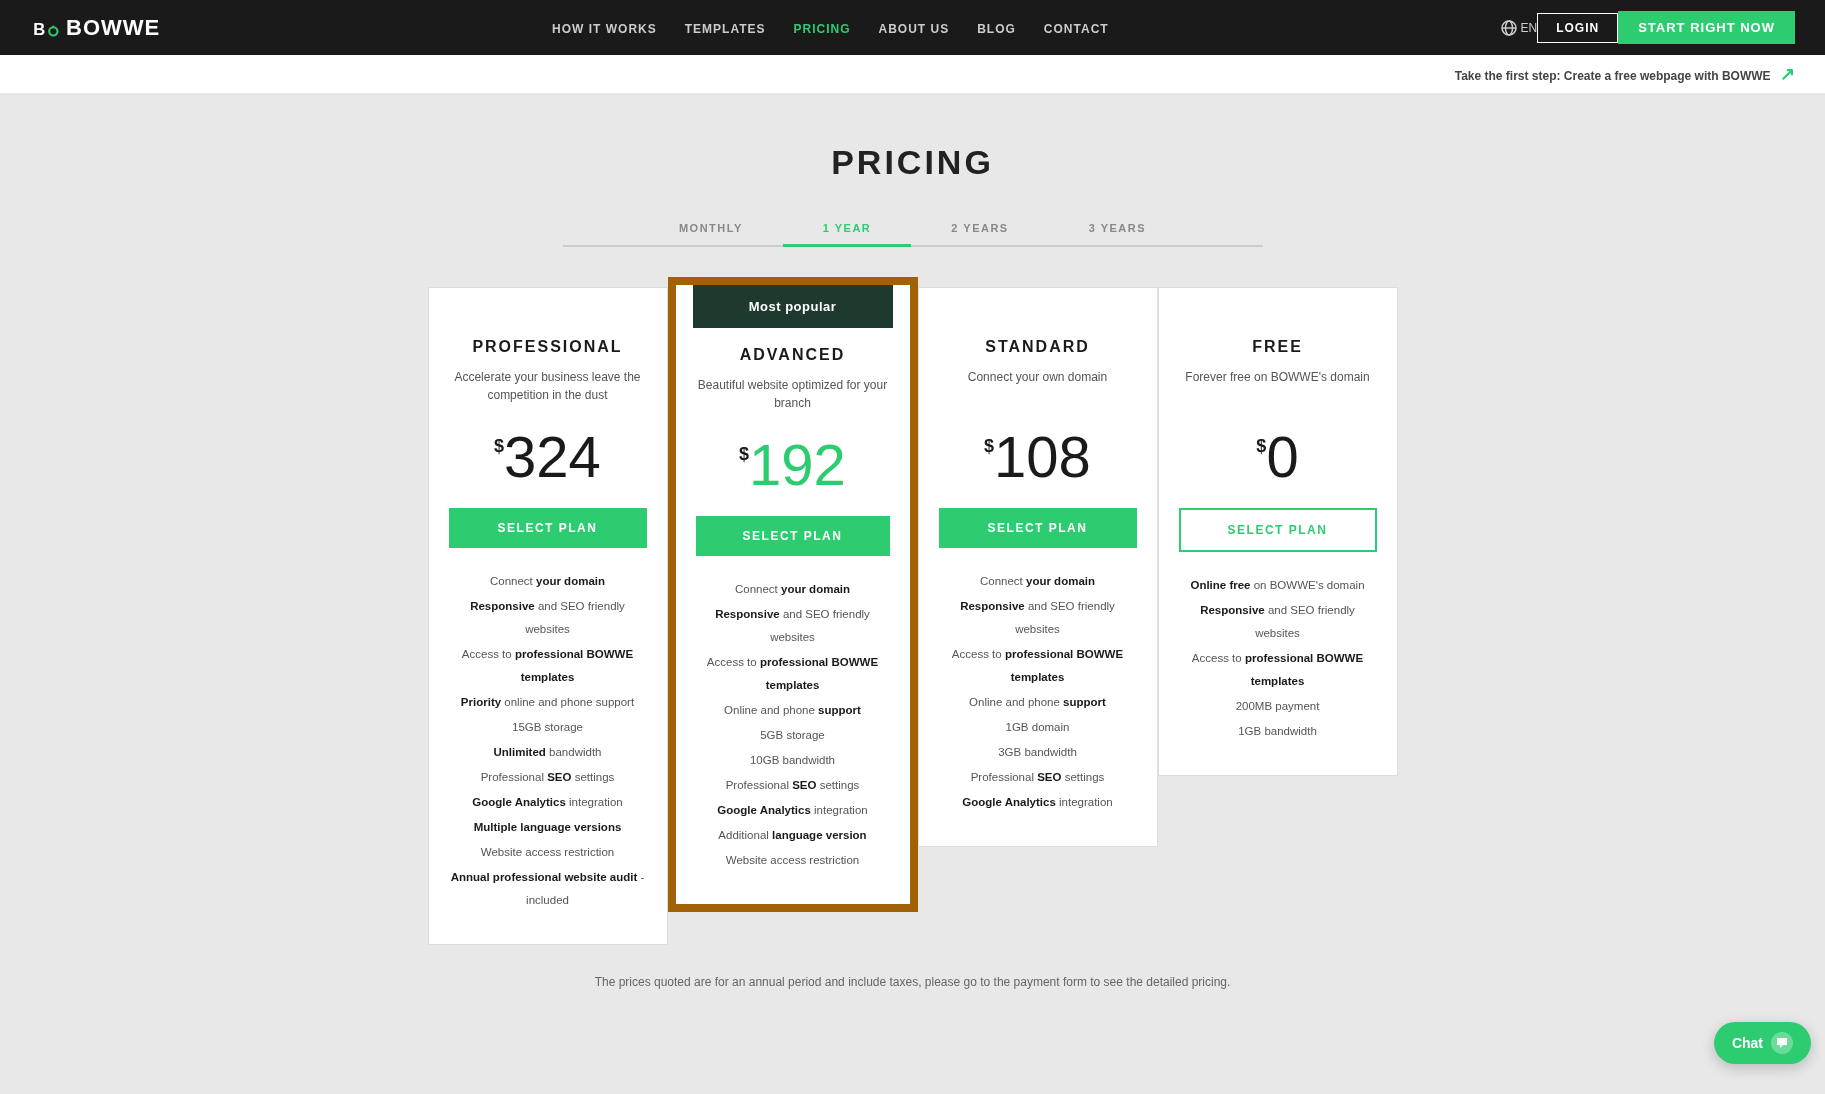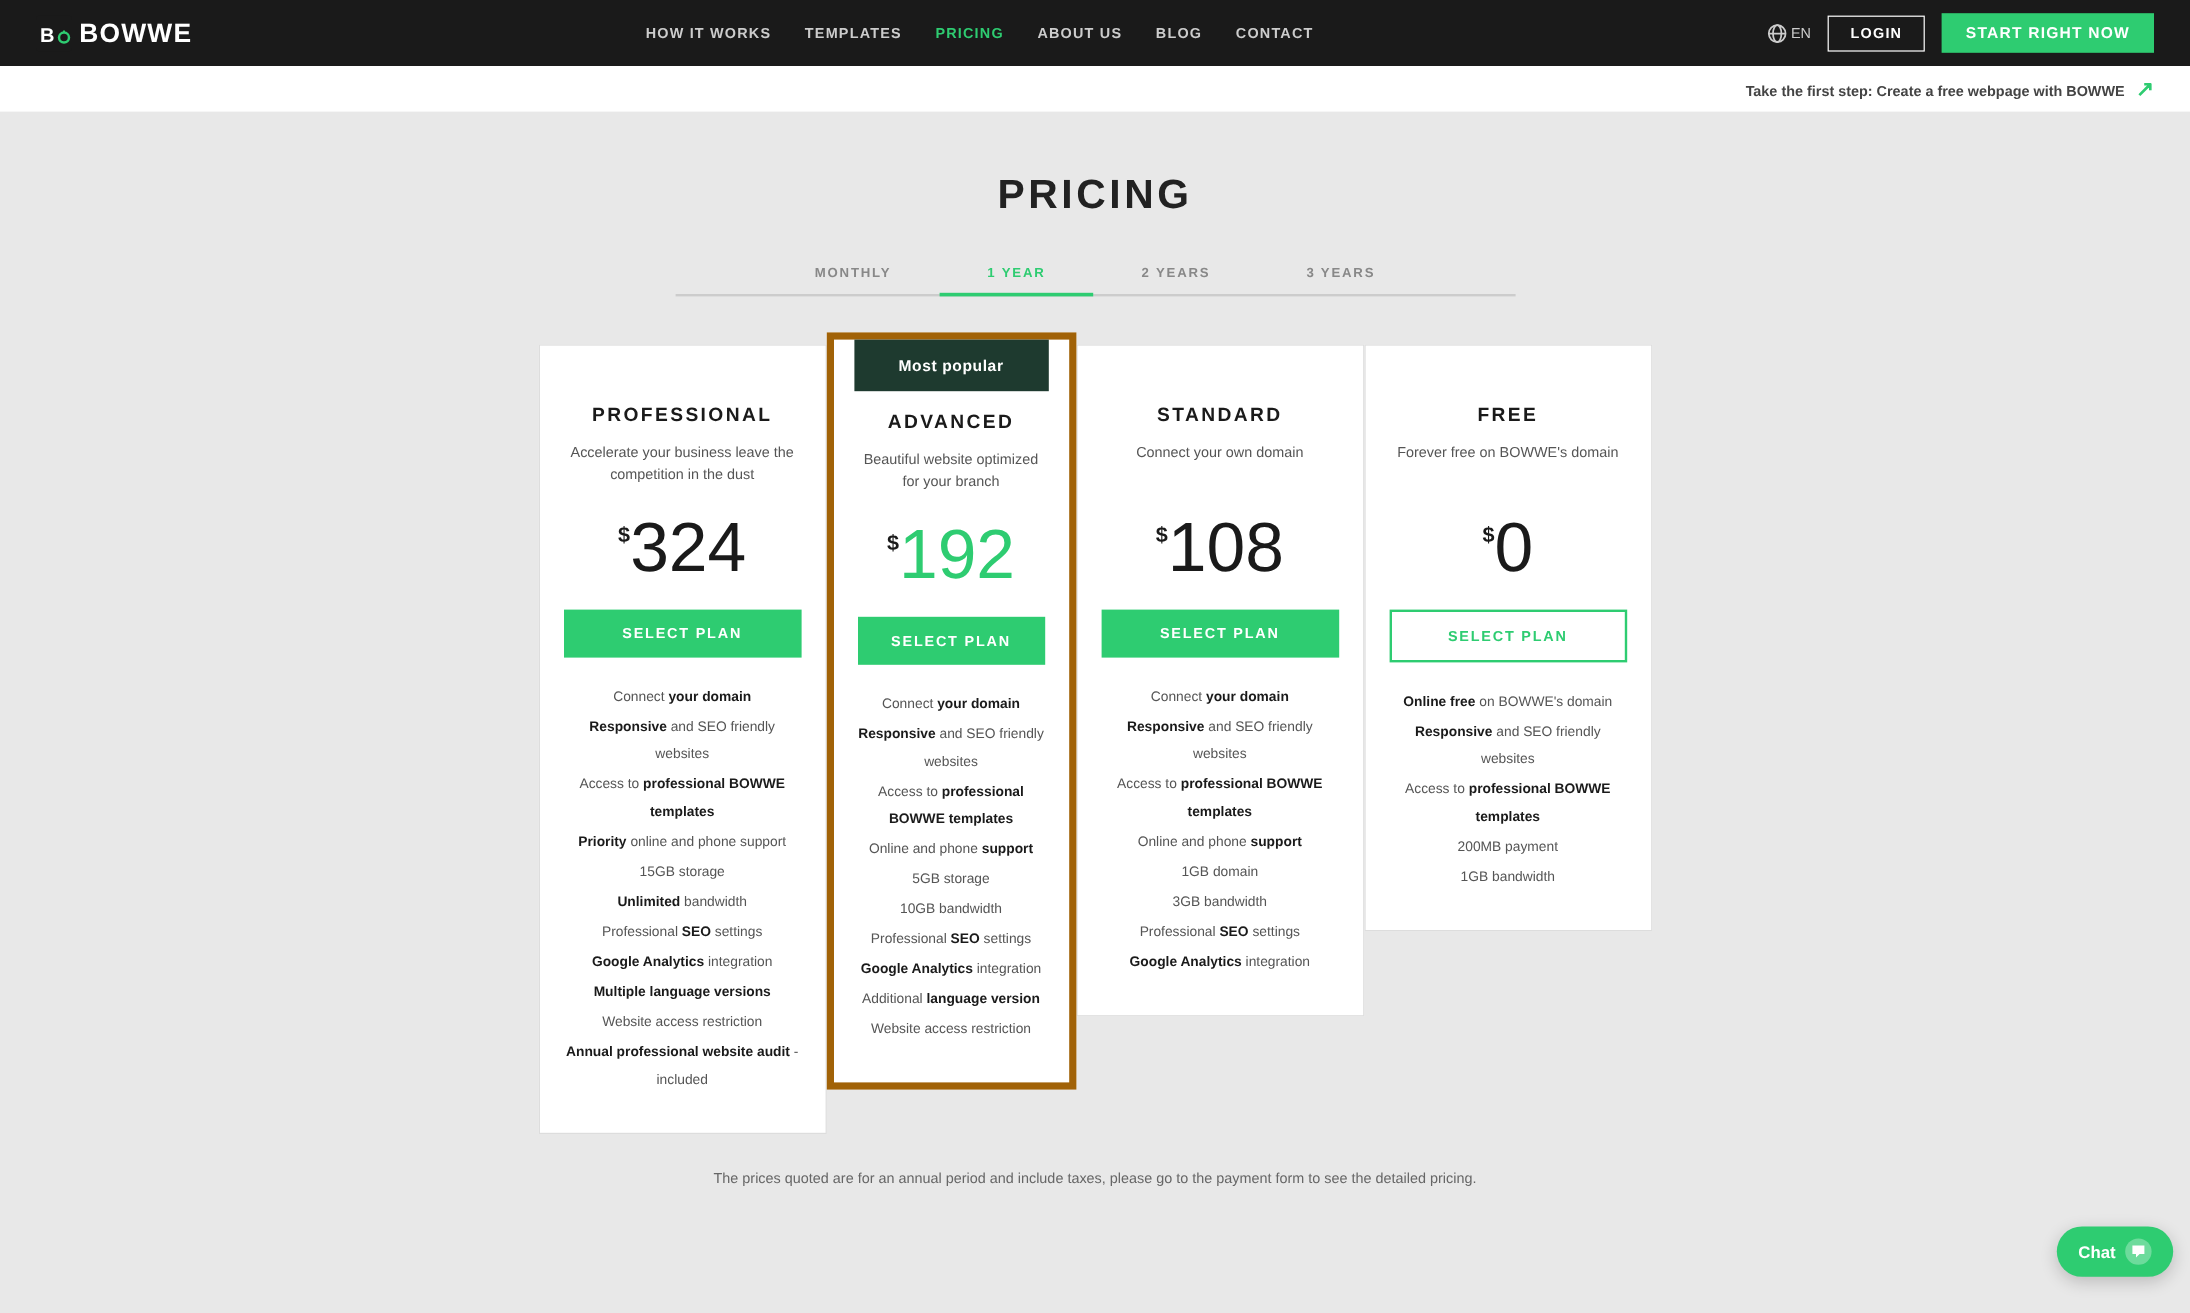--- a/index.html
+++ b/index.html
@@ -41,21 +41,20 @@
       text-decoration: none;
       font-size: 12px;
       font-weight: 600;
       letter-spacing: 1px;
       text-transform: uppercase;
     }
     .nav-links li a.active { color: #2ecc71; }
     .nav-right {
       display: flex;
       align-items: center;
-      gap: 14px;
     }
     .lang-btn {
       color: #ccc;
       font-size: 12px;
       display: flex;
       align-items: center;
       gap: 4px;
       cursor: pointer;
     }
     .login-btn {
@@ -150,25 +149,25 @@
     .card {
       background: #fff;
       border: 1px solid #ddd;
       width: 240px;
       padding: 30px 20px 30px;
       text-align: center;
       position: relative;
     }
     .card.featured {
       background: #fff;
-      border: 6px solid #a16207;
+      border: 8px solid #a16207;
       z-index: 2;
       margin-top: -10px;
       padding-top: 0;
-      width: 208px;
+      width: 250px;
     }
     .most-popular-banner {
       background: #1e3a2f;
       color: #fff;
       font-size: 13px;
       font-weight: 600;
       padding: 14px 10px;
       margin: 0 -3px;
       letter-spacing: 0.5px;
       text-align: center;

